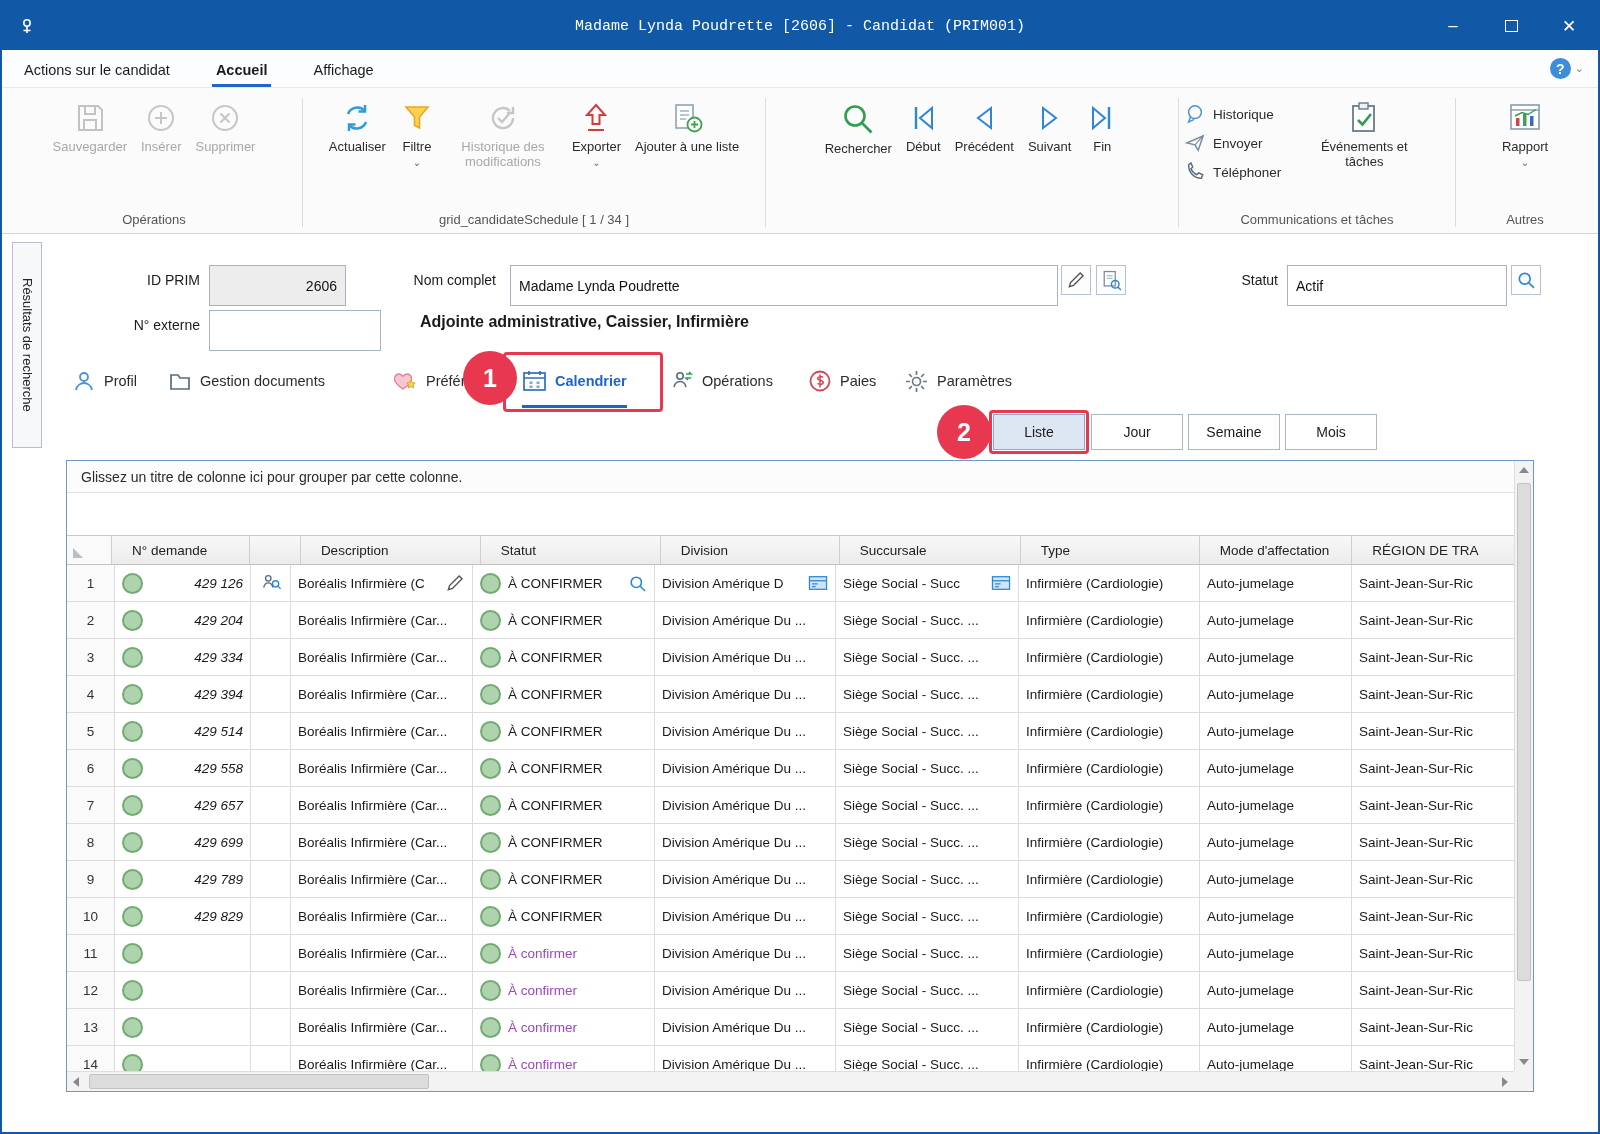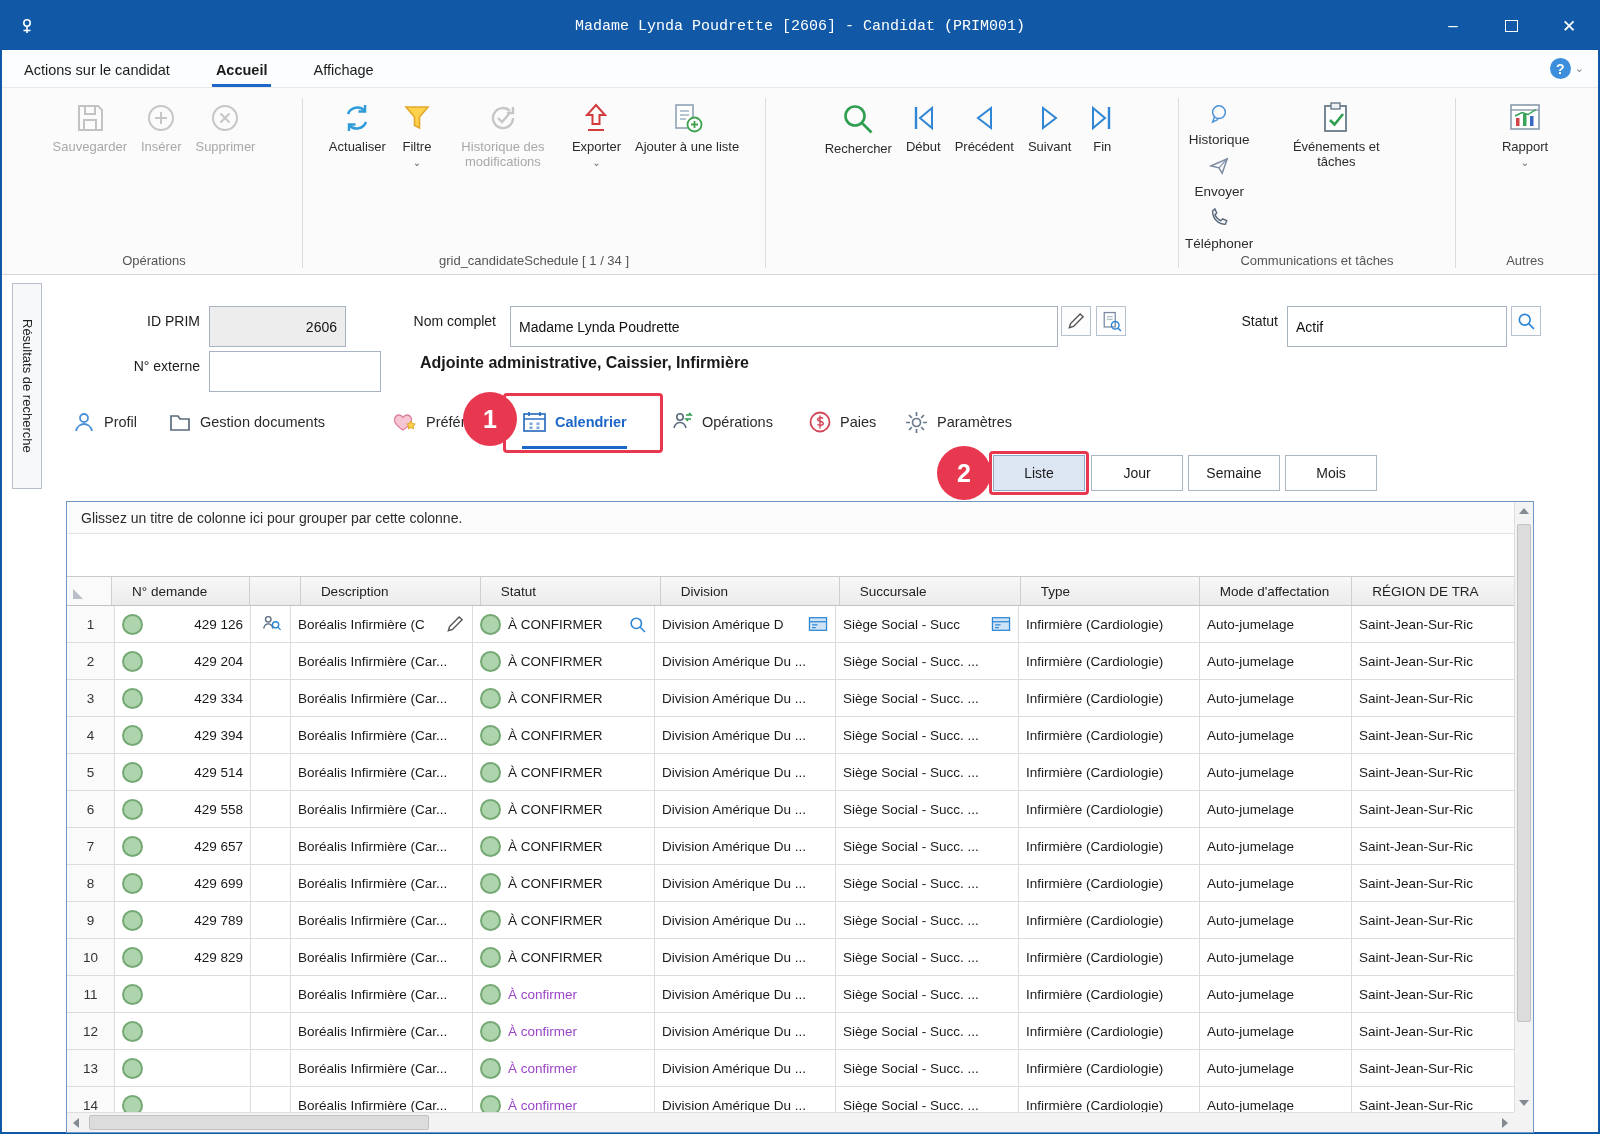--- a/index.html
+++ b/index.html
@@ -27,21 +27,21 @@
   .ribbon { flex:0 0 146px; background:#fbfbfc; border-bottom:1px solid #d5d5d5; display:flex; padding:4px 6px 0; }
   .ribbon-group { display:flex; flex-direction:column; }
   .rg-buttons { flex:1; display:flex; align-items:flex-start; justify-content:center; gap:2px; padding-top:2px; }
   .rg-label { text-align:center; font-size:13px; color:#555; padding:2px 0 6px; white-space:nowrap; }
   .rg-sep { width:1px; background:#dcdcdc; margin:6px 2px; }
   .rbtn { display:flex; flex-direction:column; align-items:center; gap:5px; padding:7px 6px 2px; font-size:13px; color:#2b2b2b; text-align:center; line-height:1.15; }
   .rbtn.disabled { color:#a8a8a8; }
   .rbtn .lbl { max-width:110px; }
   .chev { font-size:10px; color:#666; line-height:5px; }
   .comm-stack { display:flex; flex-direction:column; gap:9px; padding:10px 6px 0 4px; }
-  .comm-item { display:flex; align-items:center; gap:8px; font-size:13.5px; color:#2b2b2b; white-space:nowrap;flex-direction:column; }
+  .comm-item { display:flex; align-items:center; gap:8px; font-size:13.5px; color:#2b2b2b; white-space:nowrap; }
 
   
   .main { flex:1; position:relative; background:#fff; }
 
   .vtab { position:absolute; left:10px; top:8px; width:30px; height:206px; border:1px solid #b7bfca; background:#f7f8fa; display:flex; align-items:center; justify-content:center; }
   .vtab span { writing-mode:vertical-rl; font-size:13px; color:#222; white-space:nowrap; }
 
   .flabel { position:absolute; font-size:14px; color:#1c1c1c; }
   .field { position:absolute; height:41px; border:1px solid #a7b3c2; background:#fff; font-size:14px; color:#111; display:flex; align-items:center; padding:0 8px; }
   .field.ro { background:#ededed; justify-content:flex-end; }
@@ -68,21 +68,21 @@
   .w-demande { width:136px; }
   .w-act { width:40px; justify-content:center; }
   .w-desc { width:182px; }
   .w-statut { width:182px; }
   .w-div { width:181px; }
   .w-succ { width:183px; }
   .w-type { width:181px; }
   .w-mode { width:152px; }
   .w-region { width:162px; border-right:none; }
   .gdot { width:21px; height:21px; border-radius:50%; background:#aed4ae; border:2px solid #74a974; flex:0 0 auto; }
-  .num { margin-left:auto; }
+  .num { margin-left:auto;font-style:italic; }
   .st-text { margin-left:7px; }
   .st-text.pending { color:#9b45c8; }
   .push { margin-left:auto; display:flex; align-items:center; }
   .corner-tri { position:absolute; left:6px; bottom:6px; width:0; height:0; border-bottom:10px solid #b9bfc6; border-right:10px solid transparent; }
 
   
   .vscroll { position:absolute; top:0; right:0; width:19px; bottom:20px; background:#f3f3f3; border-left:1px solid #dedede; }
   .hscroll { position:absolute; left:0; bottom:0; right:19px; height:20px; background:#f3f3f3; border-top:1px solid #dedede; }
   .sb-corner { position:absolute; right:0; bottom:0; width:19px; height:20px; background:#f3f3f3; }
   .vthumb { position:absolute; left:2px; right:2px; top:22px; height:498px; background:#dcdcdc; border:1px solid #c2c2c2; border-radius:2px; }

